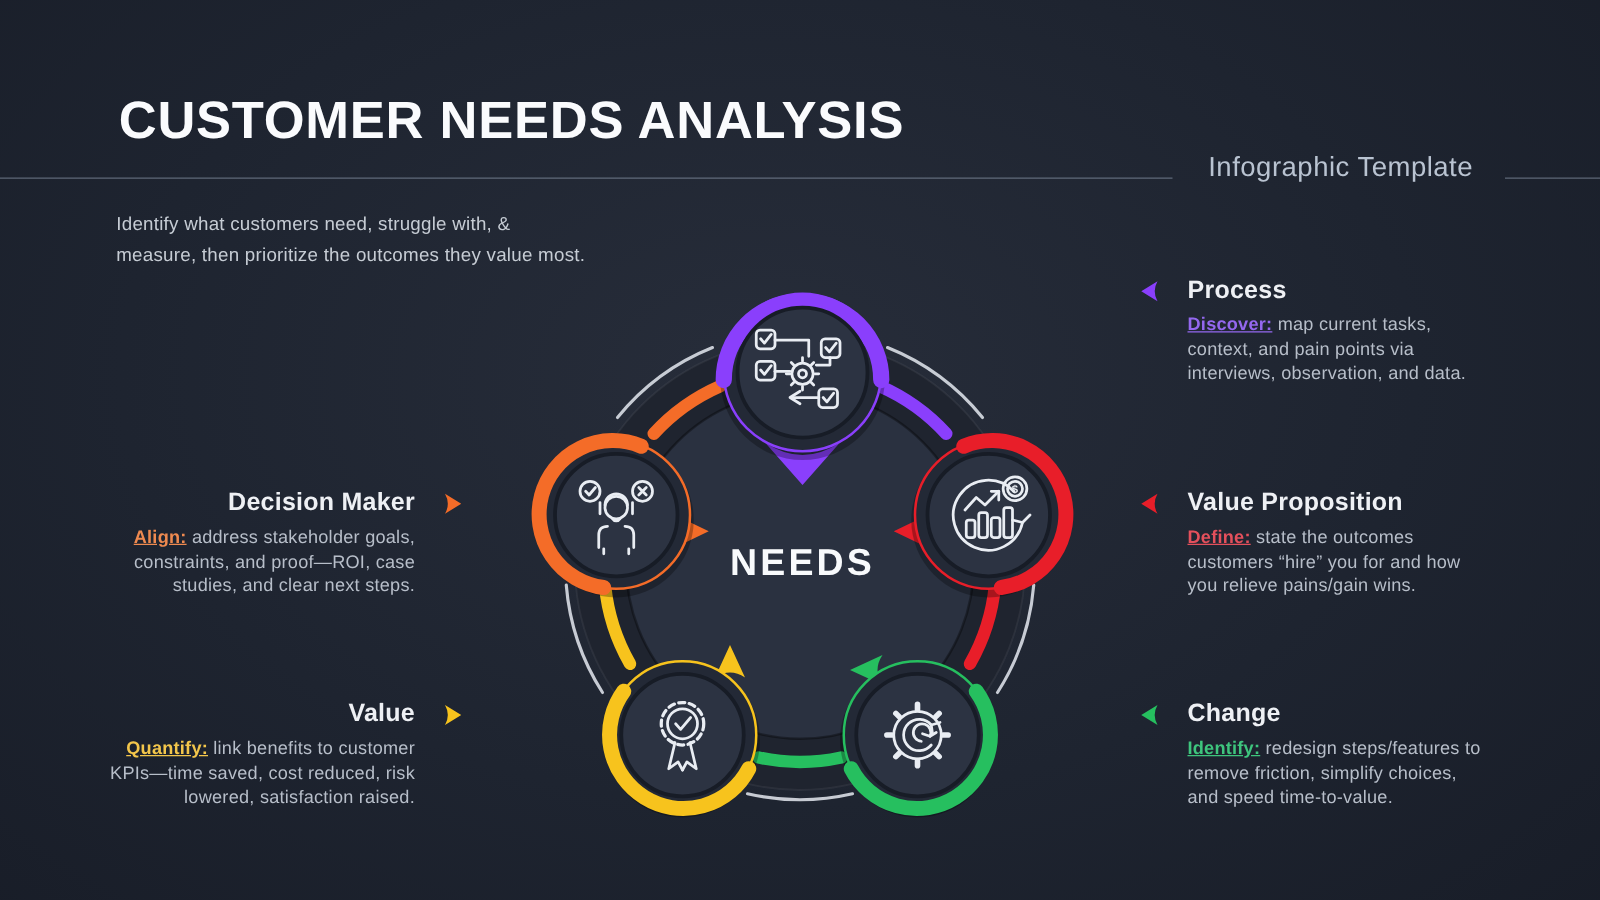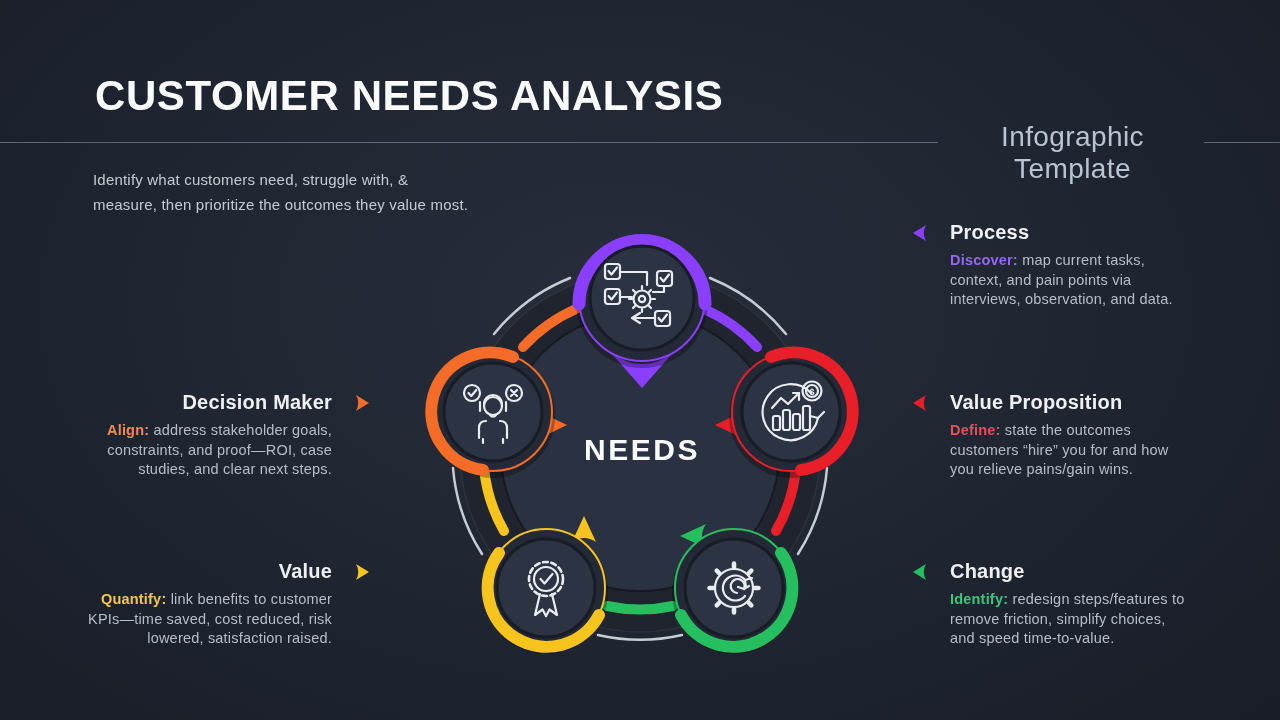--- a/index.html
+++ b/index.html
@@ -11,36 +11,36 @@
   
   .title{
     position:absolute;left:93px;top:70px;margin:2px;
     font-size:42px;font-weight:800;letter-spacing:.6px;color:#fafbfd;
   }
   .divider{position:absolute;top:142px;height:1px;background:rgba(148,160,180,.55);}
   .divider.left-seg{left:0;width:938px;}
   .divider.right-seg{left:1204px;width:76px;}
   .tagline{
     position:absolute;left:950px;top:121px;width:245px;text-align:center;
-    font-size:28px;color:#b9c3d1;letter-spacing:.4px;
+    font-size:22px;color:#b9c3d1;letter-spacing:.4px;
   }
   .intro{
     position:absolute;left:93px;top:167px;width:430px;margin:0;
     font-size:15px;line-height:25px;color:#c6ccd4;letter-spacing:.2px;
   }
   
   .info{position:absolute;width:240px;}
   .info h2{margin:0 0 7px 0;font-size:20px;line-height:23px;color:#eef0f4;font-weight:700;letter-spacing:.2px;}
   .info .desc{margin:0;font-size:14.5px;line-height:19.5px;color:#b7bec9;letter-spacing:.2px;}
   .info.right{left:950px;text-align:left;}
   .info.left{left:84px;width:248px;text-align:right;}
   .marker{position:absolute;top:2px;width:20px;height:20px;}
   .info.right .marker{left:-40px;}
   .info.left .marker{right:-40px;}
-  .kw{font-weight:600;}
+  .kw{font-weight:600;text-decoration:underline;}
   .kw-purple{color:#9468ef;}
   .kw-red{color:#e4505c;}
   .kw-green{color:#3ec57d;}
   .kw-orange{color:#ef8a50;}
   .kw-yellow{color:#f3c64b;margin-top:26px;}
   .fill-purple{fill:#8a3ffc;} .fill-red{fill:#e81e29;} .fill-green{fill:#26bf5f;}
   .fill-orange{fill:#f46c28;} .fill-yellow{fill:#f7c31d;}
   
   .diagram{position:absolute;left:400px;top:200px;width:480px;height:480px;}
   .icon-stroke{stroke:#e9edf3;stroke-width:2.2;fill:none;stroke-linecap:round;stroke-linejoin:round;}

